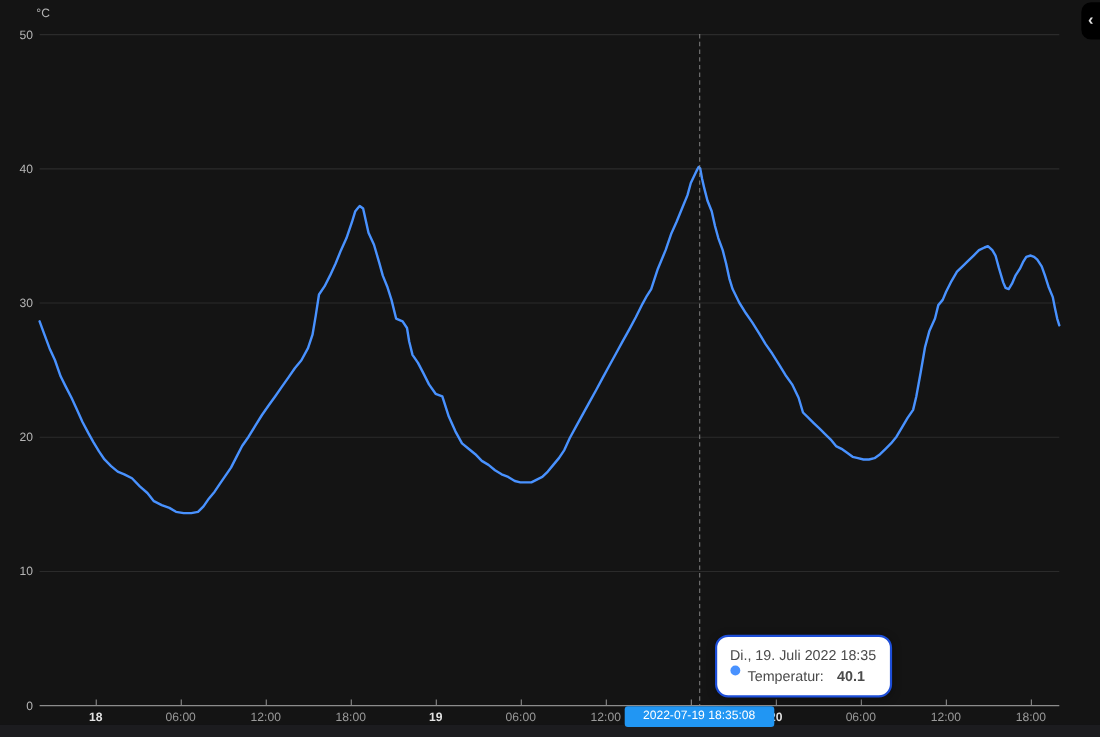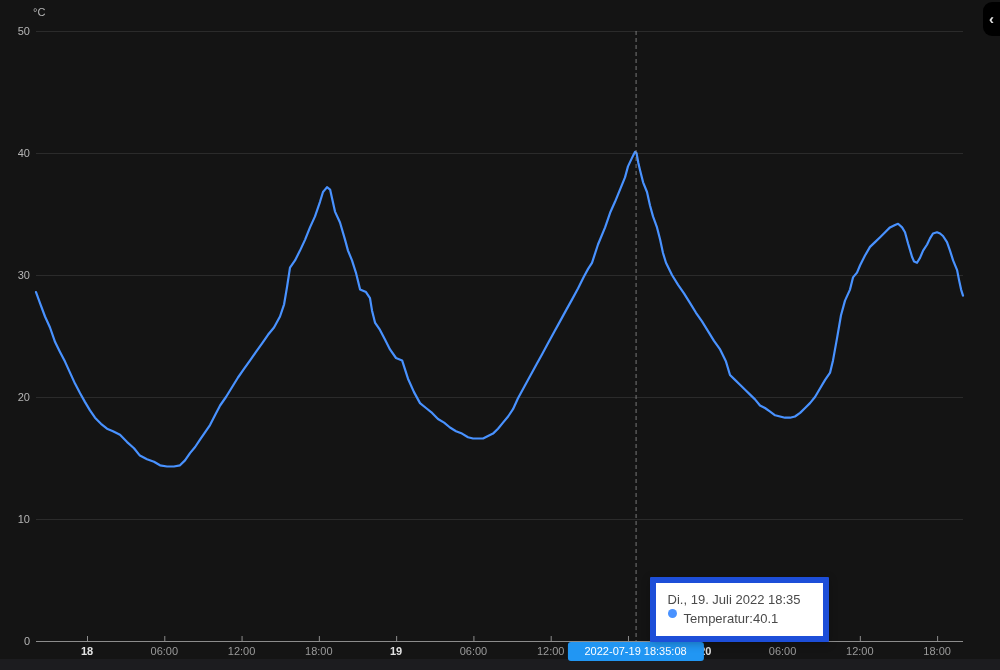--- a/index.html
+++ b/index.html
@@ -12,30 +12,30 @@
   .unit-label{
     position:absolute;left:33px;top:6px;font-size:11px;color:#b5b5b5;
   }
   .cursor-label{
     position:absolute;top:642px;transform:translateX(-50%);
     background:#2196f3;color:#ffffff;font-size:11px;line-height:13px;
     padding:3px 17px;border-radius:3px;white-space:nowrap;z-index:4;
   }
   .tooltip{
     position:absolute;top:577px;background:#ffffff;color:#4a4a4a;
-    border:6px solid #1d4ed8;border-radius:1px;padding:7px 22px 8px 12px;
+    border:2px solid #1d4ed8;border-radius:12px;padding:7px 12px 8px 12px;
     font-size:13px;line-height:19px;white-space:nowrap;z-index:5;
     box-shadow:0 2px 8px rgba(0,0,0,0.25);
   }
   .tooltip-row{display:flex;}
   .tooltip-dot{
     width:9px;height:9px;border-radius:50%;background:#4992ff;
     margin-right:7px;flex:0 0 auto;
   }
-  .tooltip-value{margin-left:0;}
+  .tooltip-value{margin-left:12px;font-weight:bold;}
   .collapse-btn{
     position:absolute;right:0;top:2px;width:17px;height:34px;
     background:#000000;border:none;border-radius:9px 0 0 9px;
     color:#e0e0e0;font-size:15px;font-weight:bold;line-height:34px;
     text-align:center;padding:0;cursor:pointer;z-index:6;
   }
   .bottom-strip{
     position:absolute;left:0;right:0;bottom:0;height:11px;background:#1c1c1f;
   }
 </style>

